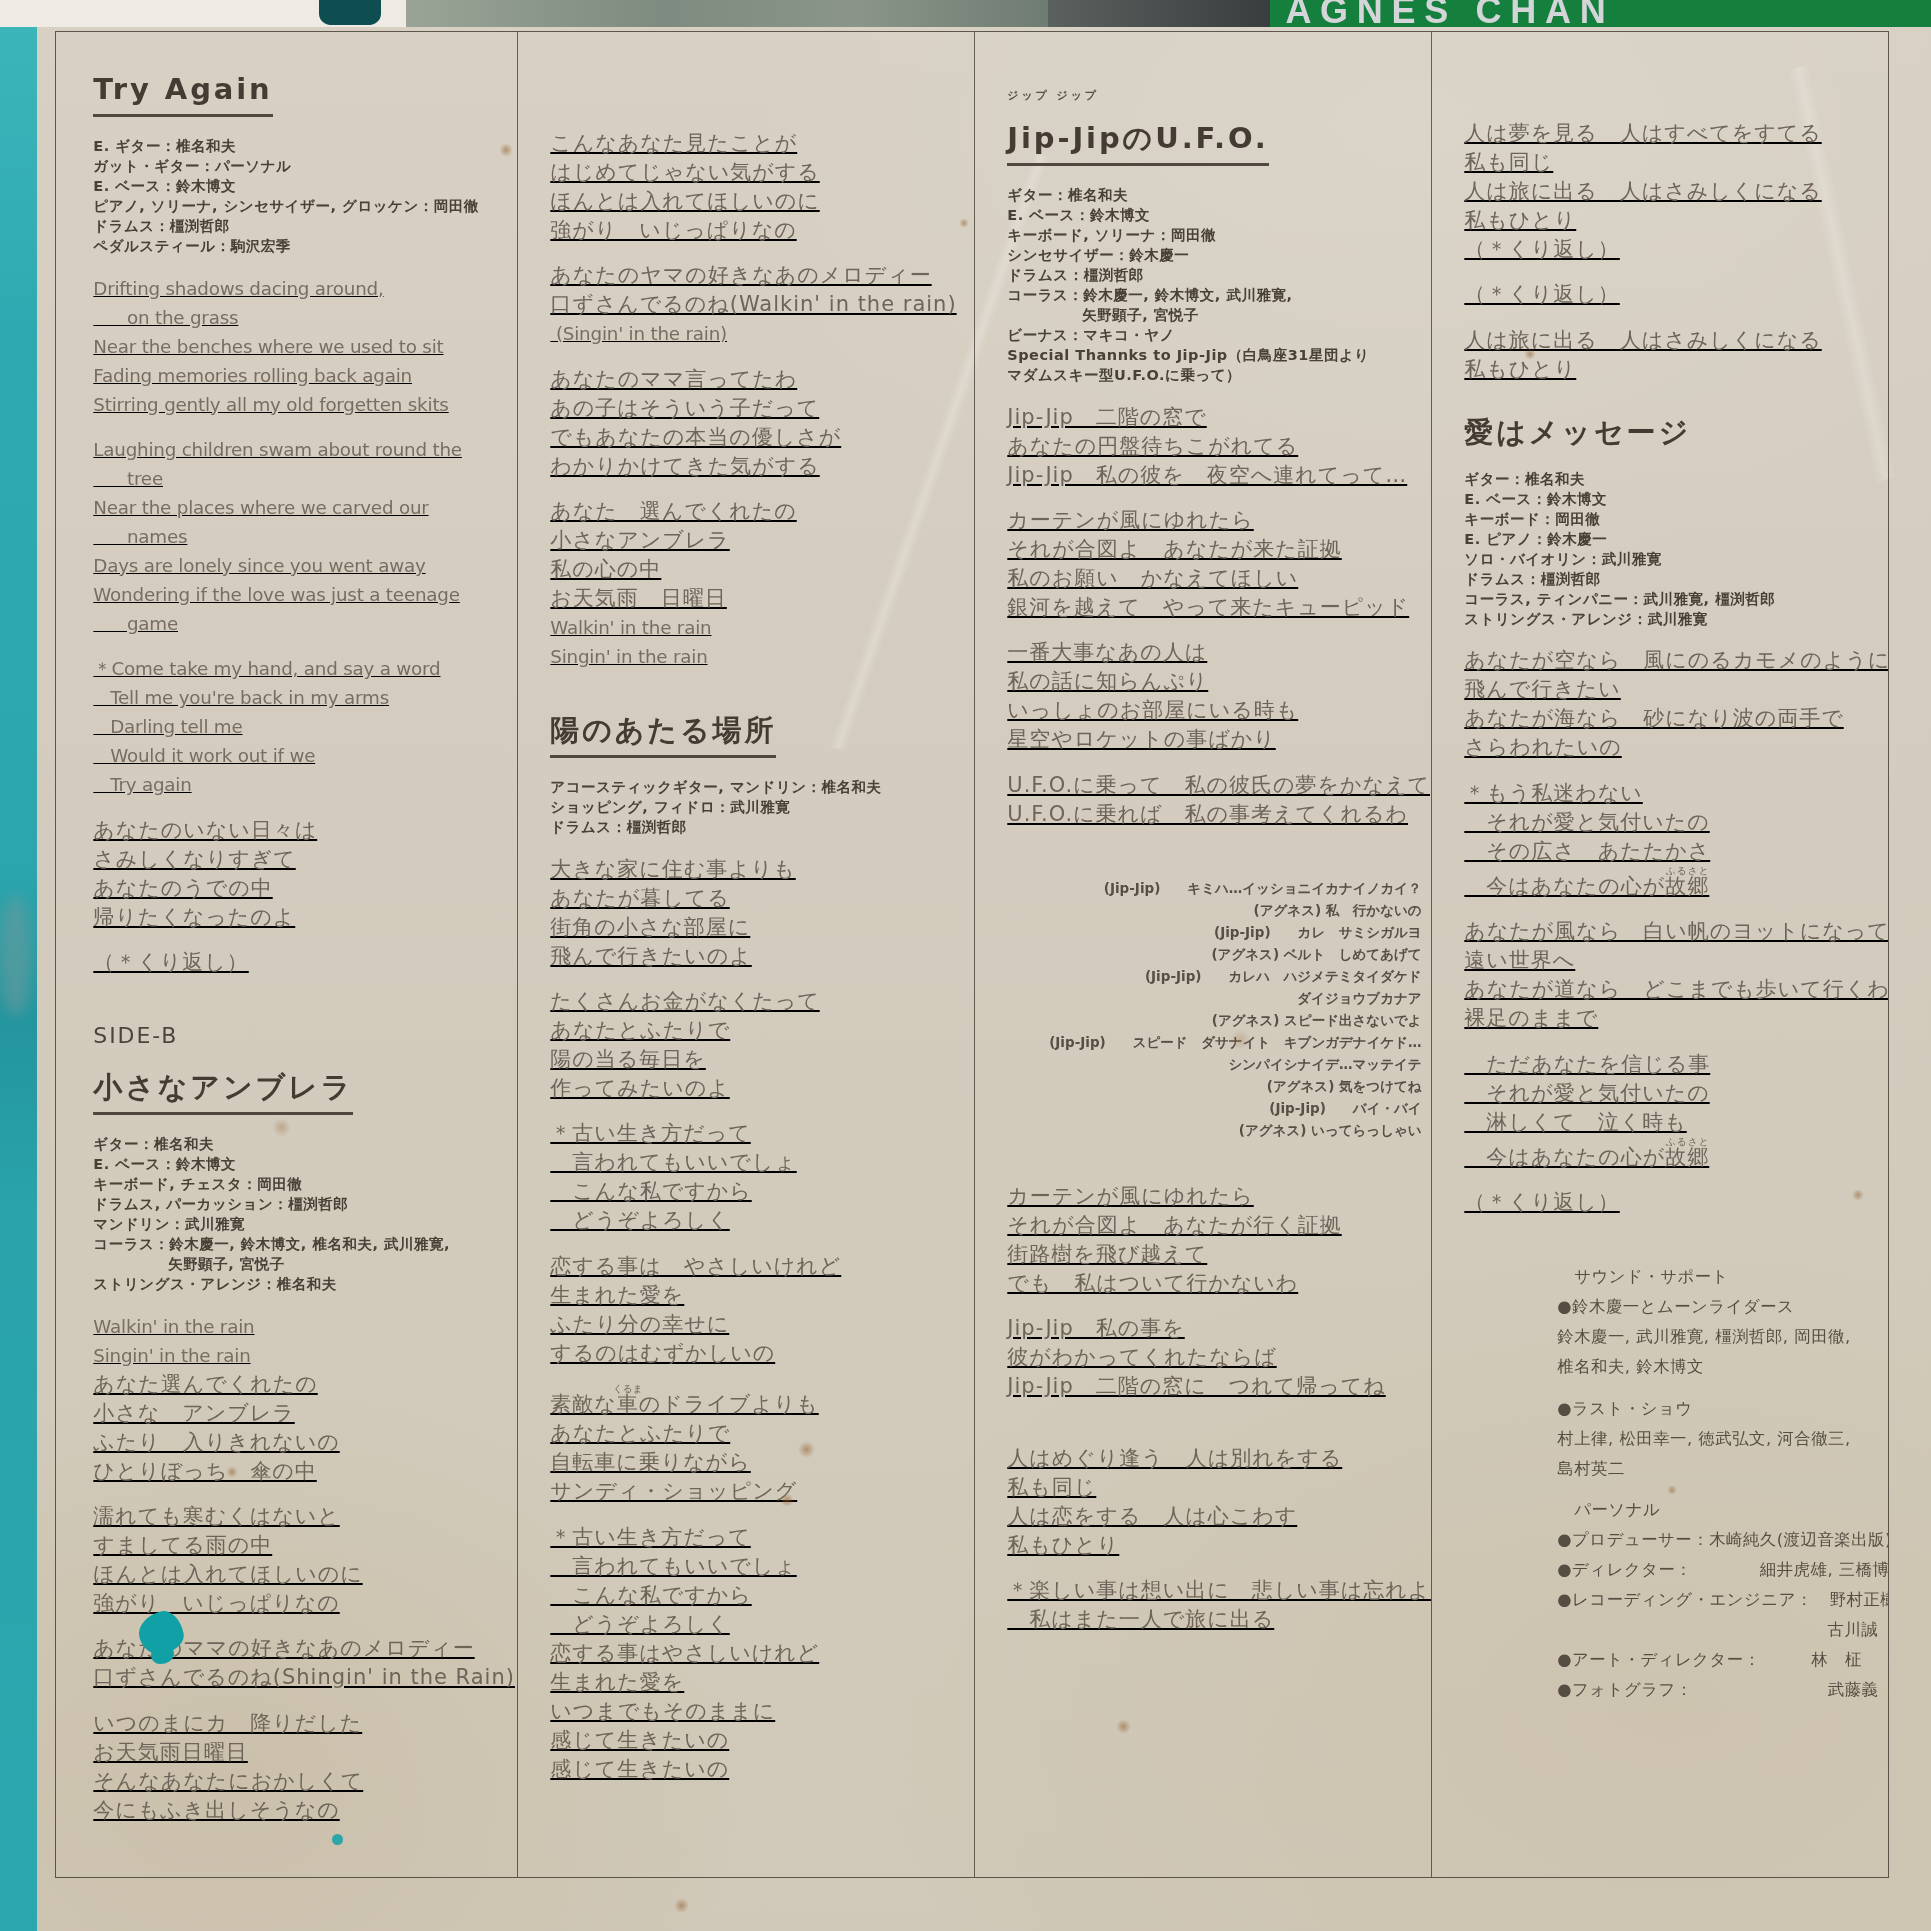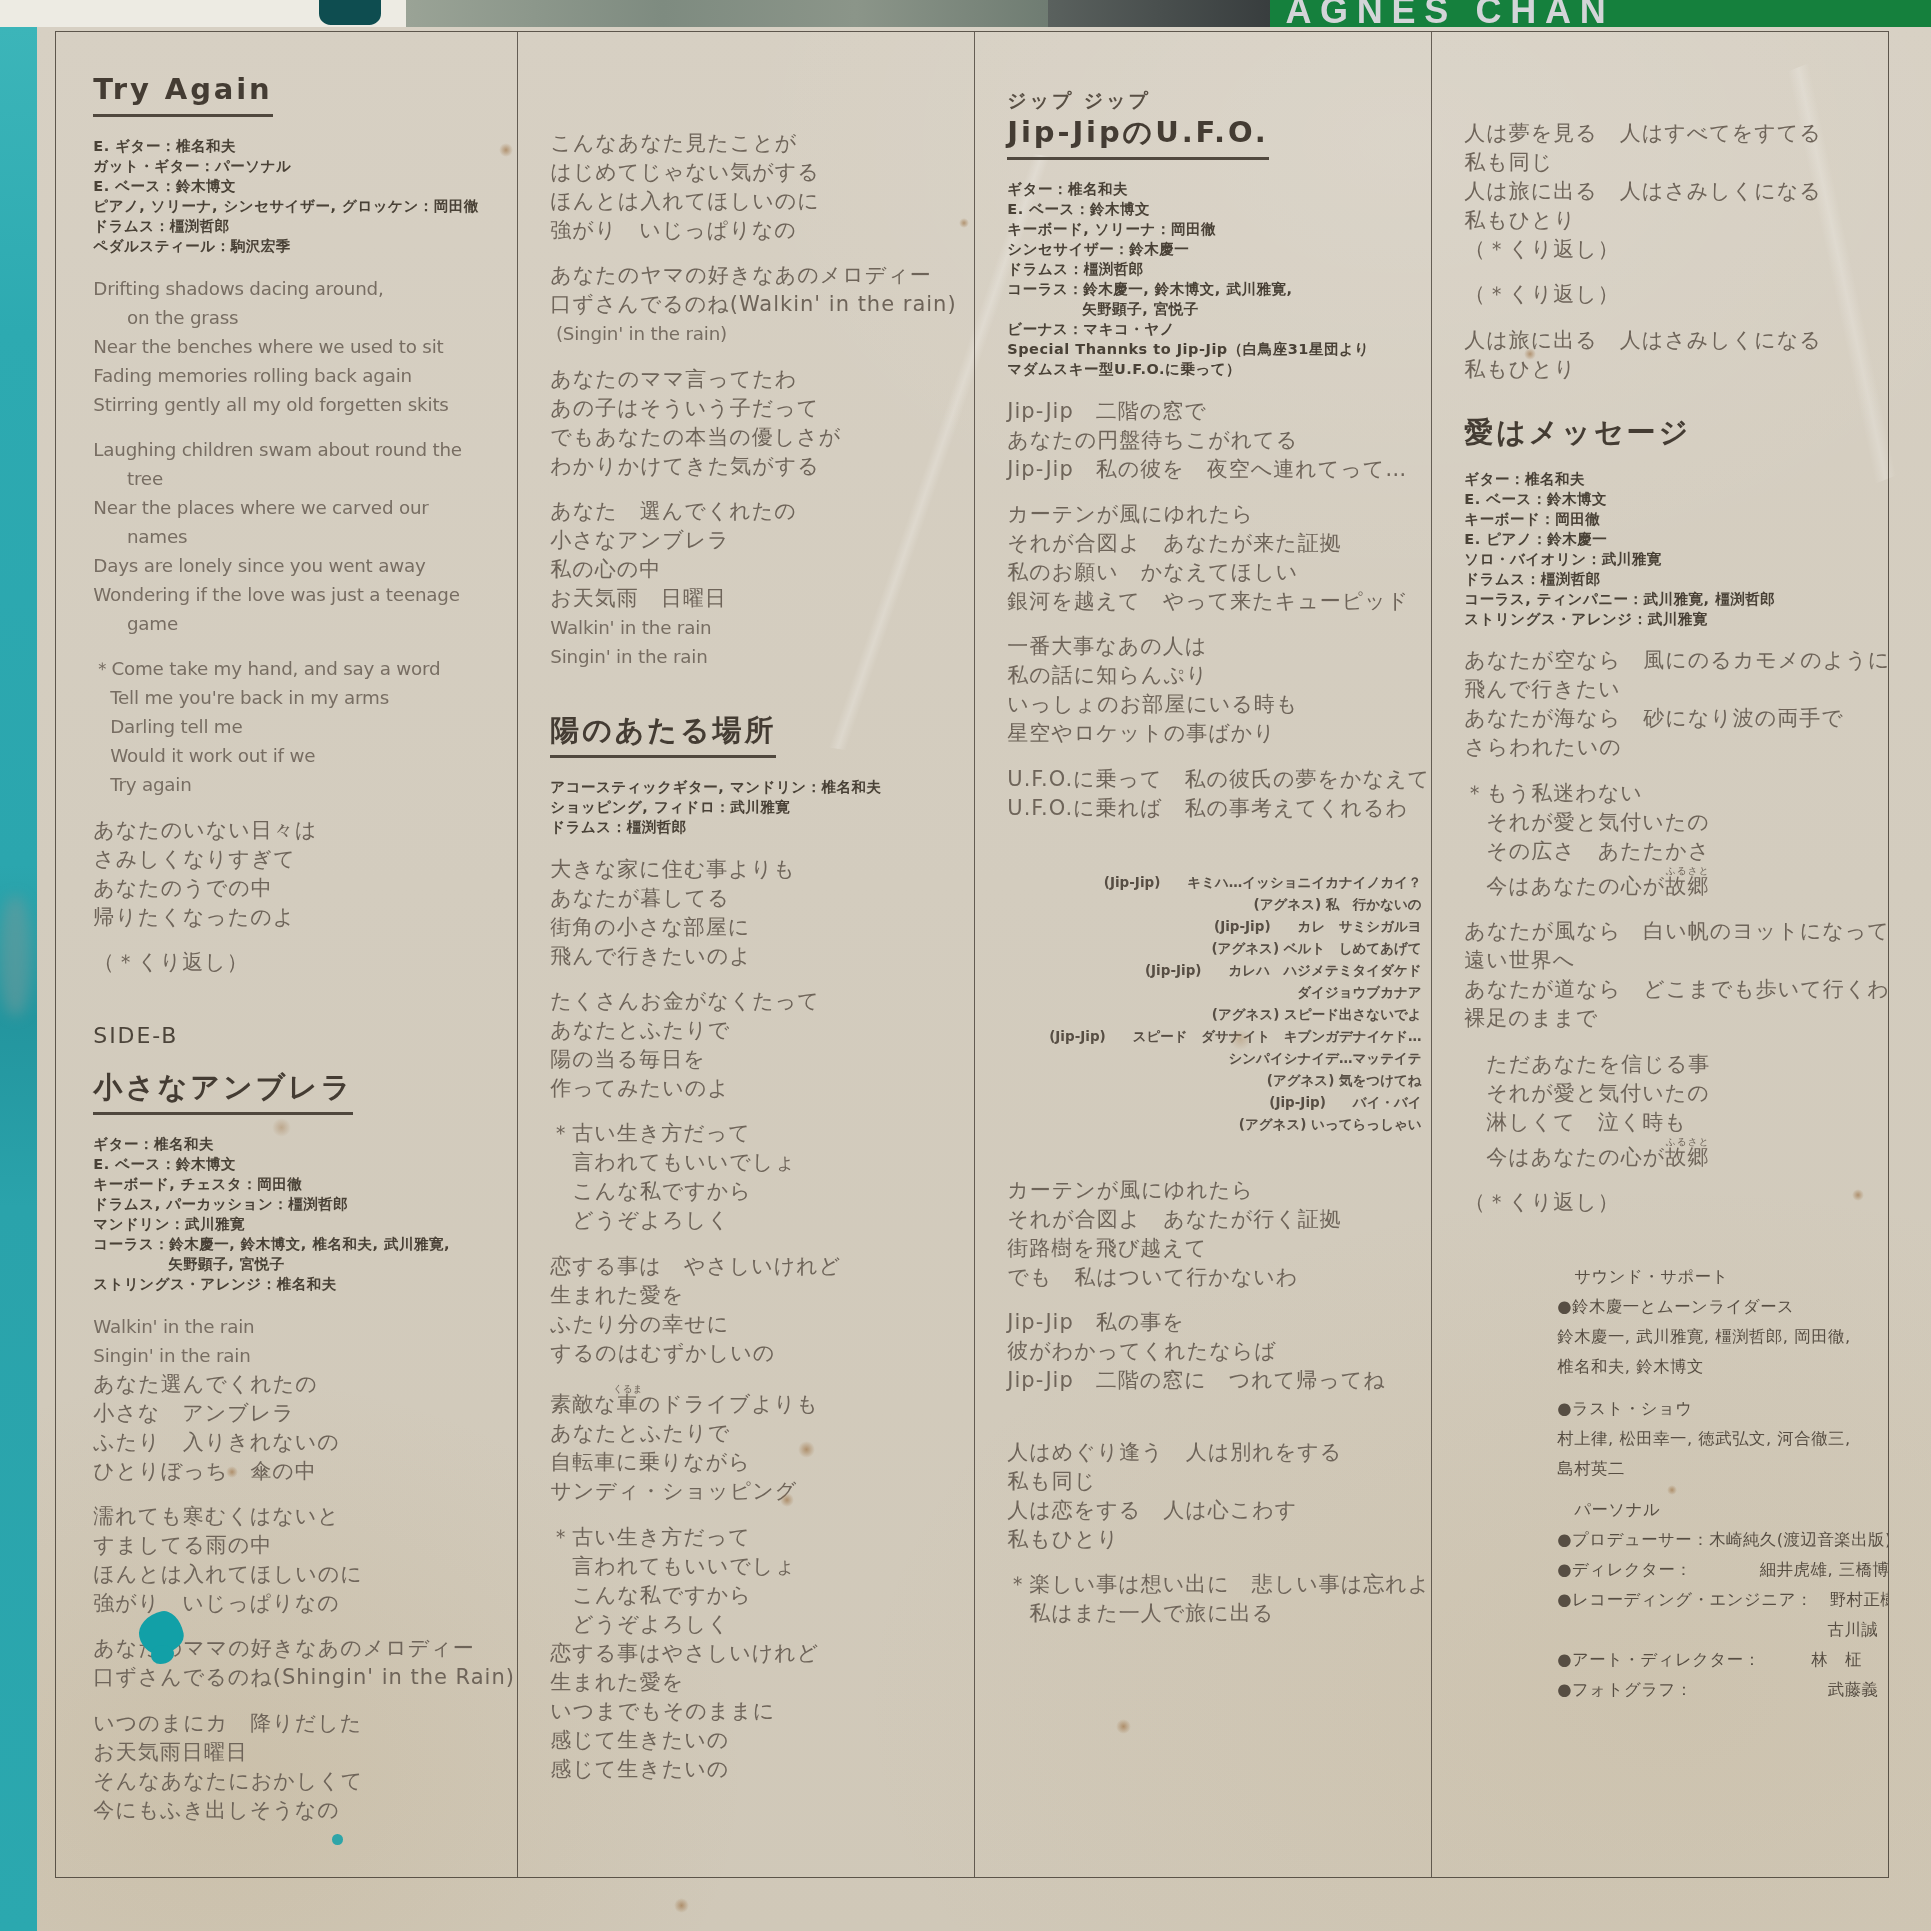--- a/index.html
+++ b/index.html
@@ -52,30 +52,30 @@
      border:1.9px solid rgba(46,39,31,.72);display:flex;}
   .col{flex:1 1 0;overflow:hidden;padding-right:9.7px;box-sizing:border-box;}
   .col-1,.col-2,.col-3{border-right:1.9px solid rgba(46,39,31,.68);}
   .col-1{padding-left:37px;padding-top:39px;}
   .col-2{padding-left:32px;padding-top:97px;}
   .col-3{padding-left:32px;padding-top:54px;}
   .col-4{padding-left:32px;padding-top:87px;}
 
   
   .block-title{margin:1.9px 0 19.3px;}
-  .furigana{font-size:19px;font-weight:600;color:#584f44;letter-spacing:2.9px;margin-bottom:2px;}
+  .furigana{font-size:11px;font-weight:600;color:#584f44;letter-spacing:2.9px;margin-bottom:19px;}
   .title-text{display:inline-block;font-size:29px;font-weight:700;color:#443c33;
      letter-spacing:2.9px;line-height:1.15;border-bottom:3.9px solid rgba(56,48,39,.85);
      padding-bottom:7.7px;}
   .title-text.no-underline{border-bottom:none;padding-bottom:0;}
   .side-label{font-size:22px;font-weight:500;color:#4c443a;letter-spacing:1.9px;margin:0 0 23px;}
   .credits{margin:0 0 17.4px;}
   .credit-line{font-size:14.5px;line-height:20px;color:#494136;font-weight:600;
      letter-spacing:0.5px;white-space:pre;}
-  .lyrics{margin:0 0 3.9px;}
+  .lyrics{margin:0 0 3.9px;text-decoration:underline;}
   .lyric-line{font-size:21px;line-height:29px;color:#6e6459;letter-spacing:1px;white-space:pre;}
   .lyric-line.en{font-size:18.3px;letter-spacing:-0.2px;color:#776d62;}
   .lyric-line.blank{height:16.4px;}
   .dialogue-line{font-size:13.5px;line-height:22px;color:#574e44;font-weight:600;white-space:pre;text-align:right;}
   .notes{padding-left:93px;}
   .note-line{font-size:16.4px;line-height:30px;color:#574e43;letter-spacing:0.5px;white-space:pre;}
   .note-line.blank{height:11.6px;}
   .gap{width:100%;}
   ruby rt{font-size:9.7px;color:#6e6459;letter-spacing:0;}
 </style>

